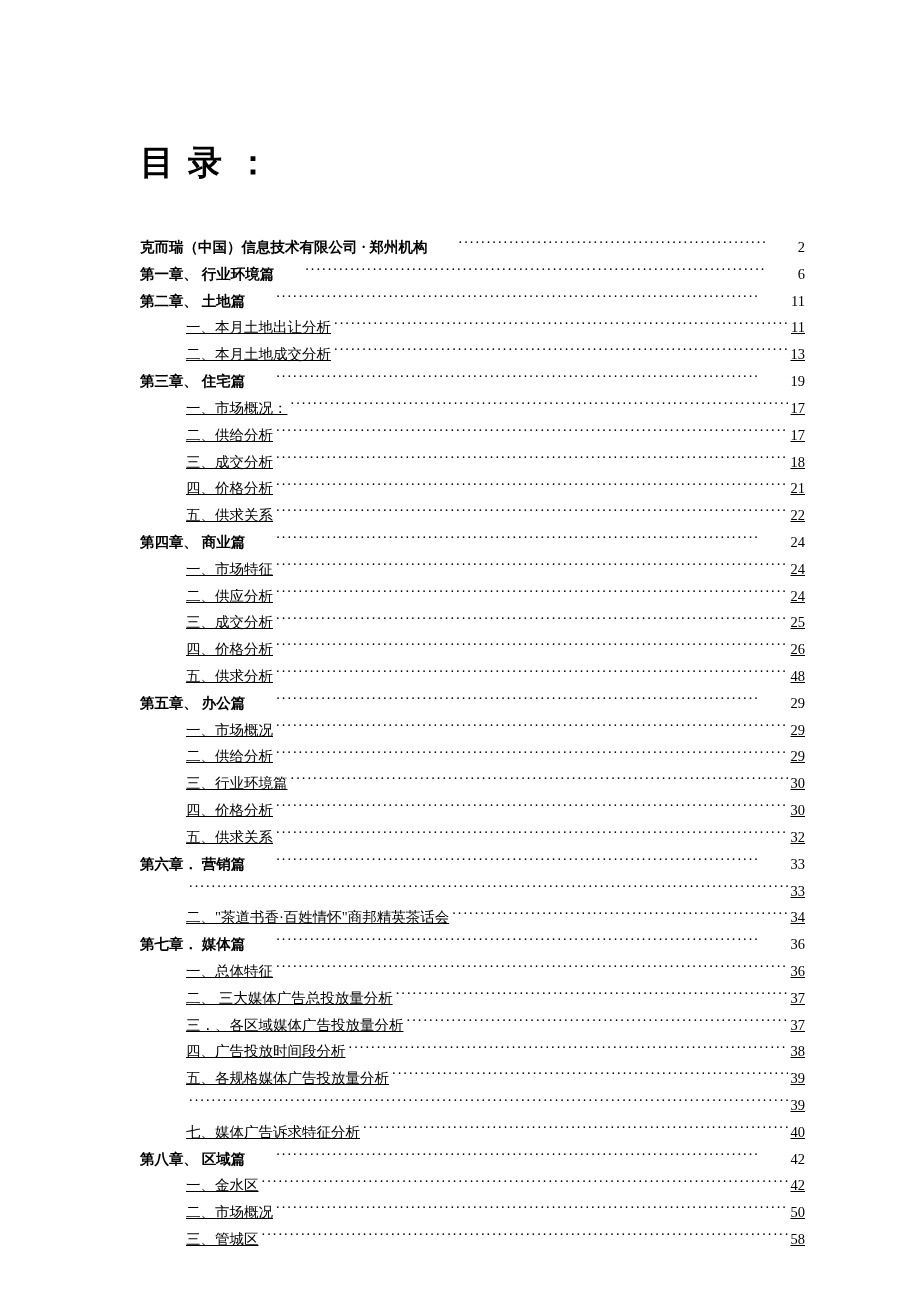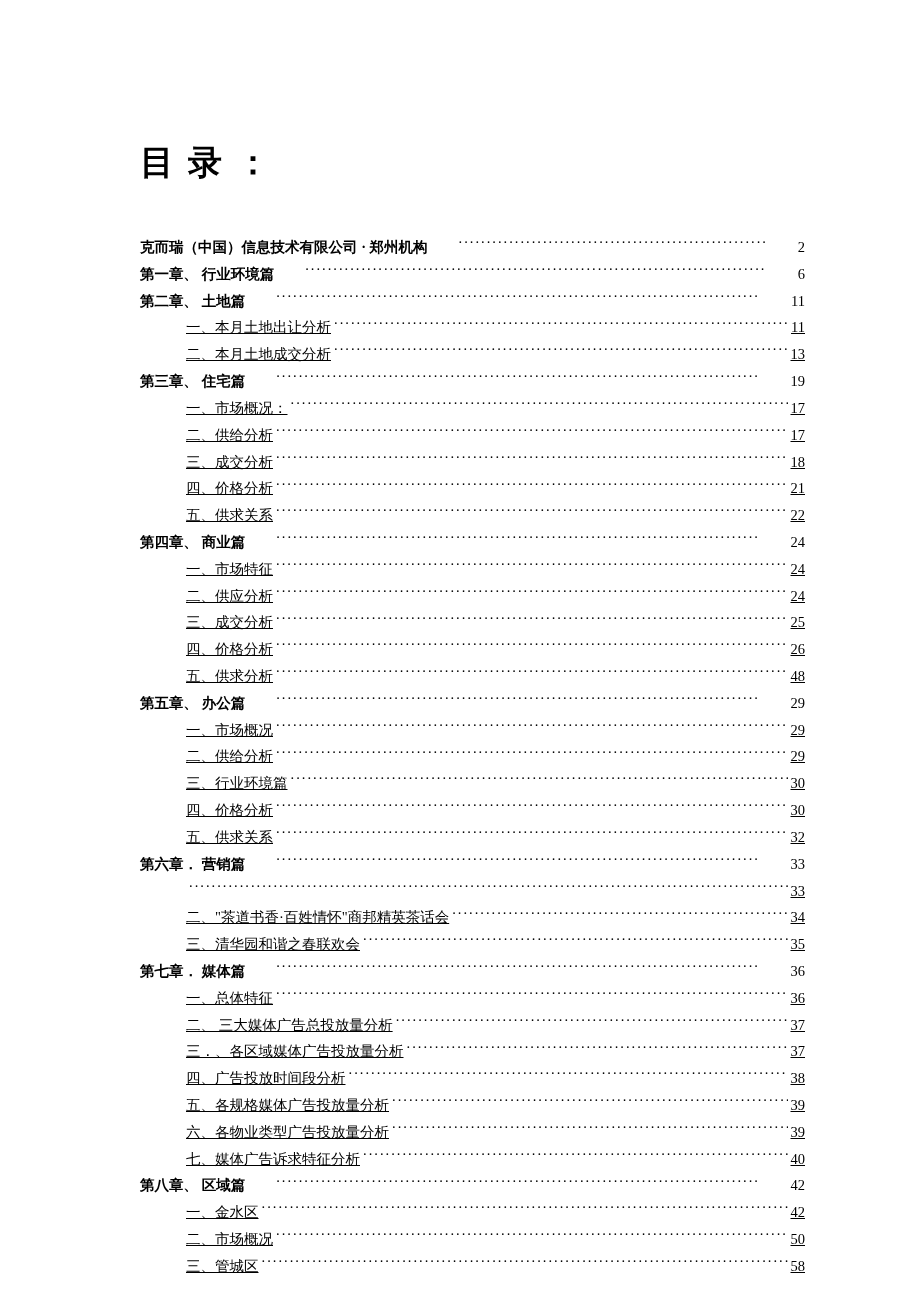--- a/index.html
+++ b/index.html
@@ -195,25 +195,20 @@
     </div>
     <div class="toc-row level-2">
       <span class="toc-dots"></span>
       <span class="toc-page">33</span>
     </div>
     <div class="toc-row level-2">
       <span class="toc-label">二、"茶道书香·百姓情怀"商邦精英茶话会</span>
       <span class="toc-dots"></span>
       <span class="toc-page">34</span>
     </div>
-    <div class="toc-row level-2">
-      <span class="toc-label">三、清华园和谐之春联欢会</span>
-      <span class="toc-dots"></span>
-      <span class="toc-page">35</span>
-    </div>
     <div class="toc-row level-1">
       <span class="toc-label">第七章． 媒体篇</span>
       <span class="toc-dots"></span>
       <span class="toc-page">36</span>
     </div>
     <div class="toc-row level-2">
       <span class="toc-label">一、总体特征</span>
       <span class="toc-dots"></span>
       <span class="toc-page">36</span>
     </div>
@@ -231,21 +226,20 @@
       <span class="toc-label">四、广告投放时间段分析</span>
       <span class="toc-dots"></span>
       <span class="toc-page">38</span>
     </div>
     <div class="toc-row level-2">
       <span class="toc-label">五、各规格媒体广告投放量分析</span>
       <span class="toc-dots"></span>
       <span class="toc-page">39</span>
     </div>
     <div class="toc-row level-2">
-      <span class="toc-label">六、各物业类型广告投放量分析</span>
       <span class="toc-dots"></span>
       <span class="toc-page">39</span>
     </div>
     <div class="toc-row level-2">
       <span class="toc-label">七、媒体广告诉求特征分析</span>
       <span class="toc-dots"></span>
       <span class="toc-page">40</span>
     </div>
     <div class="toc-row level-1">
       <span class="toc-label">第八章、 区域篇</span>

